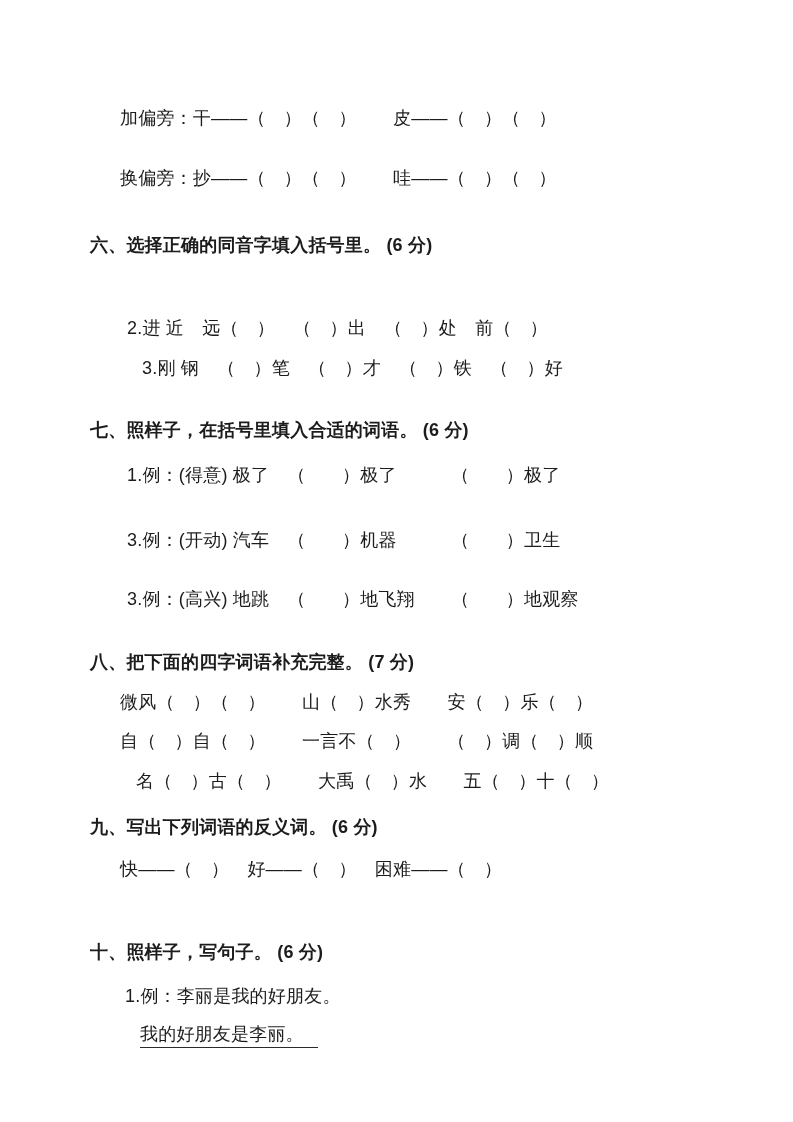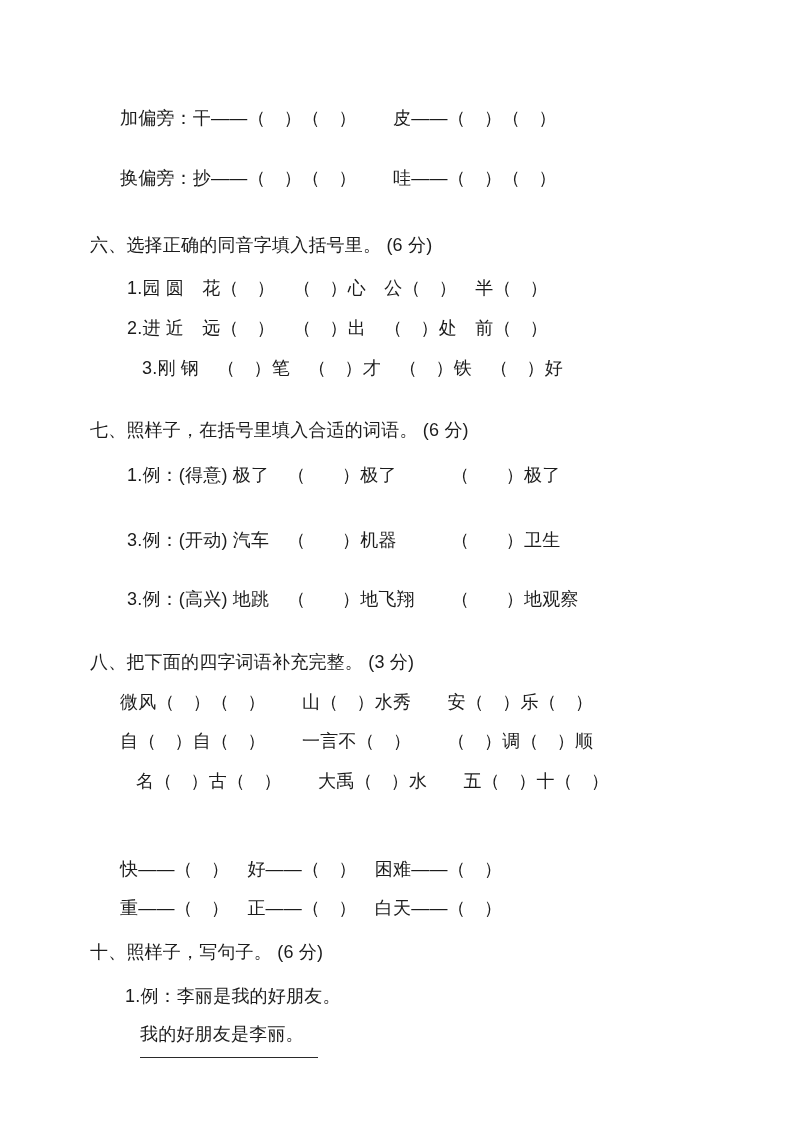--- a/index.html
+++ b/index.html
@@ -20,50 +20,49 @@
     overflow: hidden;
   }
   .line {
     position: absolute;
     font-size: 18px;
     line-height: 25px;
     letter-spacing: 0.2px;
     white-space: pre;
     color: #1c1c1c;
   }
-  .heading { font-weight: 400; }
+  .heading { font-weight: 700; }
   .underlined {
     border-bottom: 1.5px solid #2a2a2a;
     padding-right: 14px;
-    padding-bottom: 10px;
+    padding-bottom: 0;
   }
 </style>
 </head>
 <body>
 
 <div class="page">
 
   <div class="line" style="top:106px; left:120px">加偏旁：干——（　）（　）　　皮——（　）（　）</div>
   <div class="line" style="top:166px; left:120px">换偏旁：抄——（　）（　）　　哇——（　）（　）</div>
 
   <div class="line heading" style="top:233px; left:90px">六、选择正确的同音字填入括号里。 (6 分)</div>
-  <div class="line" style="top:276px; left:127px">1.园 圆　花（　）　（　）心　公（　）　半（　）</div>
   <div class="line" style="top:316px; left:127px">2.进 近　远（　）　（　）出　（　）处　前（　）</div>
   <div class="line" style="top:356px; left:142px">3.刚 钢　（　）笔　（　）才　（　）铁　（　）好</div>
 
   <div class="line heading" style="top:418px; left:90px">七、照样子，在括号里填入合适的词语。 (6 分)</div>
   <div class="line" style="top:463px; left:127px">1.例：(得意) 极了　（　　）极了　　　（　　）极了</div>
   <div class="line" style="top:528px; left:127px">3.例：(开动) 汽车　（　　）机器　　　（　　）卫生</div>
   <div class="line" style="top:587px; left:127px">3.例：(高兴) 地跳　（　　）地飞翔　　（　　）地观察</div>
 
-  <div class="line heading" style="top:650px; left:90px">八、把下面的四字词语补充完整。 (3 分)</div>
+  <div class="line heading" style="top:650px; left:90px">八、把下面的四字词语补充完整。 (7 分)</div>
   <div class="line" style="top:690px; left:120px">微风（　）（　）　　山（　）水秀　　安（　）乐（　）</div>
   <div class="line" style="top:729px; left:120px">自（　）自（　）　　一言不（　）　　（　）调（　）顺</div>
   <div class="line" style="top:769px; left:136px">名（　）古（　）　　大禹（　）水　　五（　）十（　）</div>
 
+  <div class="line heading" style="top:815px; left:90px">九、写出下列词语的反义词。 (6 分)</div>
   <div class="line" style="top:857px; left:120px">快——（　）　好——（　）　困难——（　）</div>
-  <div class="line" style="top:896px; left:120px">重——（　）　正——（　）　白天——（　）</div>
 
   <div class="line heading" style="top:940px; left:90px">十、照样子，写句子。 (6 分)</div>
   <div class="line" style="top:984px; left:125px">1.例：李丽是我的好朋友。</div>
   <div class="line underlined" style="top:1022px; left:140px">我的好朋友是李丽。</div>
 
 </div>
 
 </body></html>

